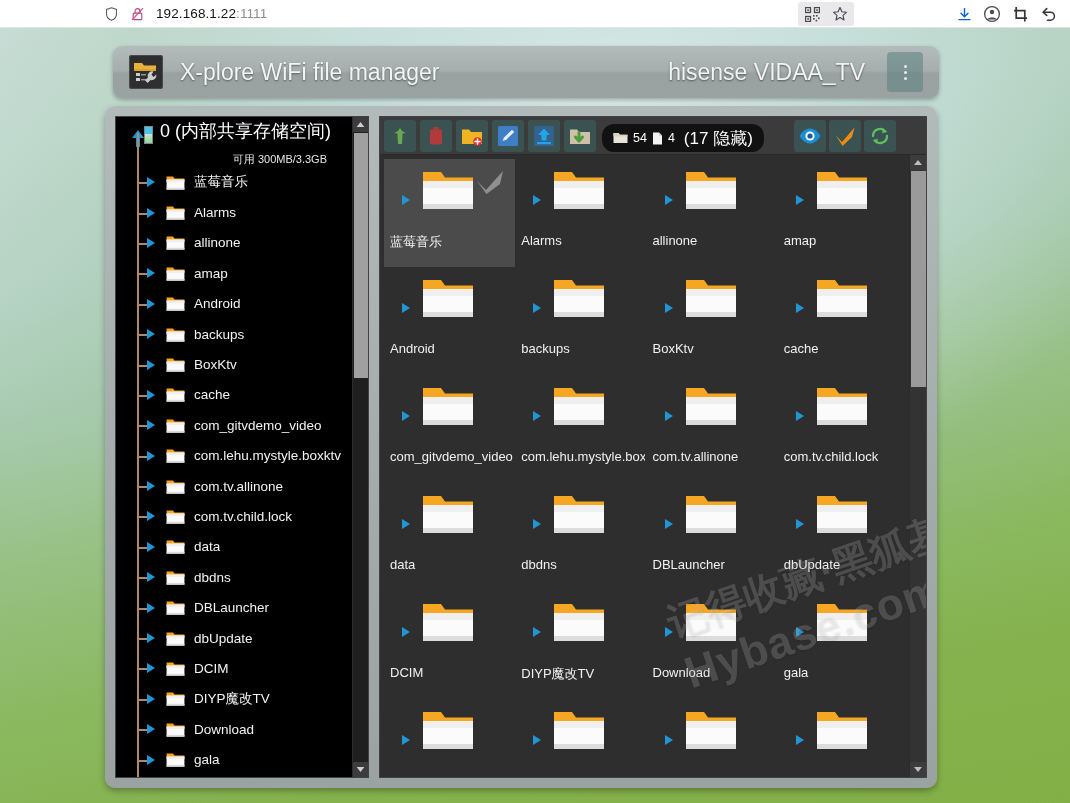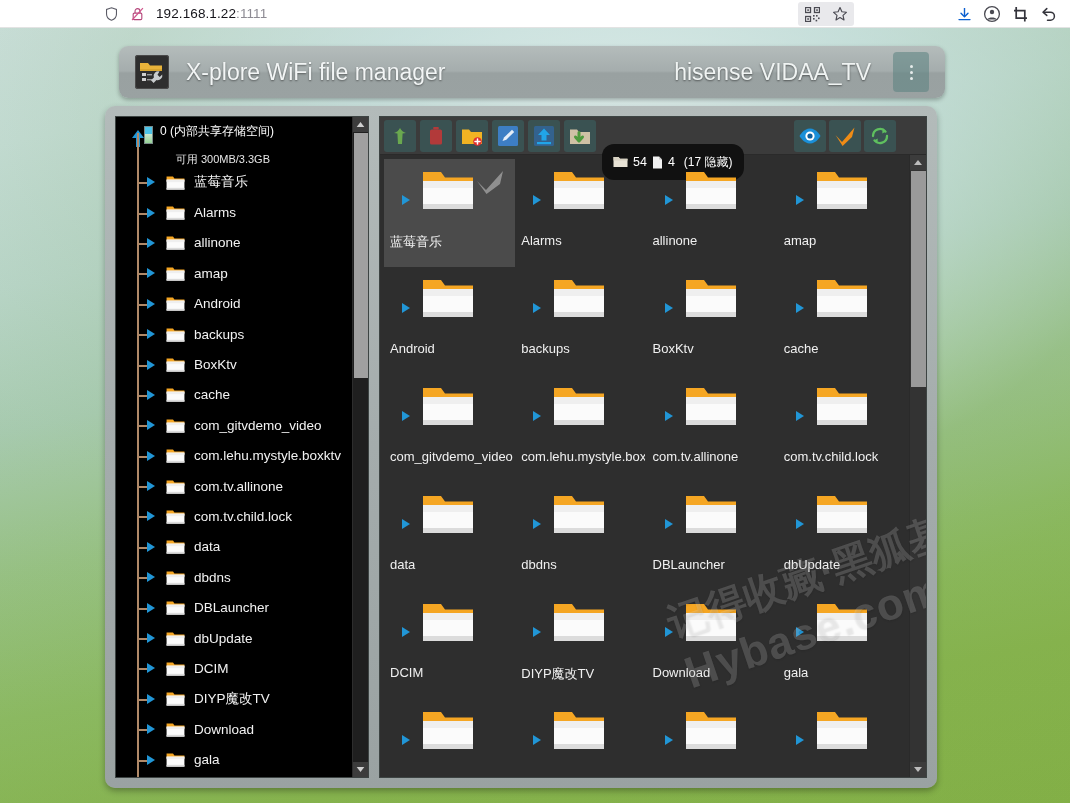--- a/index.html
+++ b/index.html
@@ -29,21 +29,21 @@
   .chrome-right { position: absolute; right: 8px; top: 0; height: 28px; display: flex; align-items: center; }
   .cbtn { width: 28px; height: 24px; display: flex; align-items: center; justify-content: center; border-radius: 3px; }
   .cbtn.qr { background: #e9e9ec; border-radius: 3px 0 0 3px; }
   .cbtn.star { background: #e9e9ec; border-radius: 0 3px 3px 0; margin-right: 96px; }
 
   
   #app-window {
     position: absolute; left: 105px; top: 46px; width: 832px; height: 742px;
   }
   #app-header {
-    position: absolute; left: 14px; top: 0; width: 826px; height: 52px;
+    position: absolute; left: 8px; top: 0; width: 826px; height: 52px;
     background: linear-gradient(180deg, #b4bcbb 0%, #a5adad 48%, #99a1a1 52%, #9aa2a2 100%);
     border-radius: 9px;
     box-shadow: 0 2px 4px rgba(0,0,0,0.28);
     display: flex; align-items: center;
   }
   #app-icon {
     width: 34px; height: 34px; margin-left: 16px; flex: none;
     background: #2e2e2e; border-radius: 3px; position: relative; overflow: hidden;
     box-shadow: inset 0 0 0 1px #4a4a4a;
   }
@@ -81,21 +81,21 @@
   }
   #tree-scroll-col {
     position: absolute; right: 0; top: 0; width: 16px; height: 100%;
     background: #1f1f1f; border-left: 1px solid #2d2d2d;
   }
   .sb-arrow { height: 15px; display:flex; align-items:center; justify-content:center; background:#3c3c3c; }
   #tree-thumb { position: absolute; left: 1px; top: 16px; width: 14px; height: 245px; background: #a0a0a0; }
   #tree-inner { position: absolute; left: 0; top: 0; width: 238px; height: 100%; padding-top: 4px; }
   #tree-root { display: flex; align-items: flex-start; padding: 3px 0 0 28px; position: relative; }
   .dev-icon { width: 9px; height: 18px; background: linear-gradient(180deg,#4cc3e8 0%, #4cc3e8 42%, #cfe9d2 44%, #8fd08f 100%); border-radius: 1px; margin-right: 7px; margin-top: 2px; flex:none; box-shadow: inset 0 0 0 1px #7a8a8a;}
-  #tree-root-text { color: #fff; font-size: 12px; line-height: 15px; }
+  #tree-root-text { color: #fff; font-size: 18px; line-height: 15px; }
   #tree-free { color: #e6e6e6; font-size: 11px; text-align: right; padding-right: 4px; margin-top: 13px;}
   .tree-spine { position: absolute; left: 21px; top: 16px; bottom: 0; width: 2px; background: #b08968; }
   .up-arrow-top { position: absolute; left: 14px; top: 12px; }
   .tree-item { display: flex; align-items: center; height: 30.4px; padding-left: 34px; position: relative; }
   .tree-branch { position: absolute; left: 22px; top: 50%; width: 10px; height: 2px; background: #b08968; }
   .tree-caret { position: absolute; left: 31px; top: 50%; transform: translateY(-50%);
      width: 0; height: 0; border-left: 8px solid #2196d6; border-top: 5px solid transparent; border-bottom: 5px solid transparent; }
   .tree-folder { width: 19px; height: 15px; margin-left: 16px; margin-right: 9px; flex: none; position: relative; }
   .tree-label { color: #f2f2f2; font-size: 13.5px; white-space: nowrap; text-shadow: 0 1px 0 rgba(0,0,0,.7); }
 
@@ -104,26 +104,26 @@
     flex: 1; height: 662px; background: #2e2e2e; position: relative; overflow: hidden;
     border: 1px solid #3d4443;
   }
   #file-toolbar {
     height: 38px; background: #3b3b3b; display: flex; align-items: center;
     padding-left: 2px; position: relative; border-bottom: 1px solid #2a2a2a;
   }
   .tb-btn { width: 32px; height: 32px; margin: 0 2px; border-radius: 3px;
     background: rgba(58,96,96,0.65); display: flex; align-items: center; justify-content: center; }
   #count-badge {
-    position: absolute; left: 222px; top: 7px; height: 36px;
+    position: absolute; left: 222px; top: 7px; height: 28px;
     background: #111; border-radius: 12px; display: flex; align-items: center;
-    padding: 0 11px; gap: 5px; margin-top: 20px;
+    padding: 0 11px; gap: 5px;
   }
   #count-badge .cb-text { color: #fff; font-size: 12.5px; }
-  #count-badge .cb-hidden { color: #fff; font-size: 12px; margin-left: 4px; }
+  #count-badge .cb-hidden { color: #fff; font-size: 17px; margin-left: 4px; }
   #toolbar-right { position: absolute; right: 30px; top: 3px; display: flex; }
   .tb-btn2 { width: 32px; height: 32px; margin-left: 3px; border-radius: 3px;
     background: rgba(58,96,96,0.65); display: flex; align-items: center; justify-content: center; }
 
   #grid-scroll-col {
     position: absolute; right: 0; top: 38px; width: 17px; bottom: 0; background: #333;
     border-left: 1px solid #2a2a2a;
   }
   .sb-arrow2 { height: 15px; display:flex; align-items:center; justify-content:center; background:#3c3c3c; }
   #grid-thumb { position: absolute; left: 1px; top: 16px; width: 15px; height: 216px; background: #9a9a9a; }

